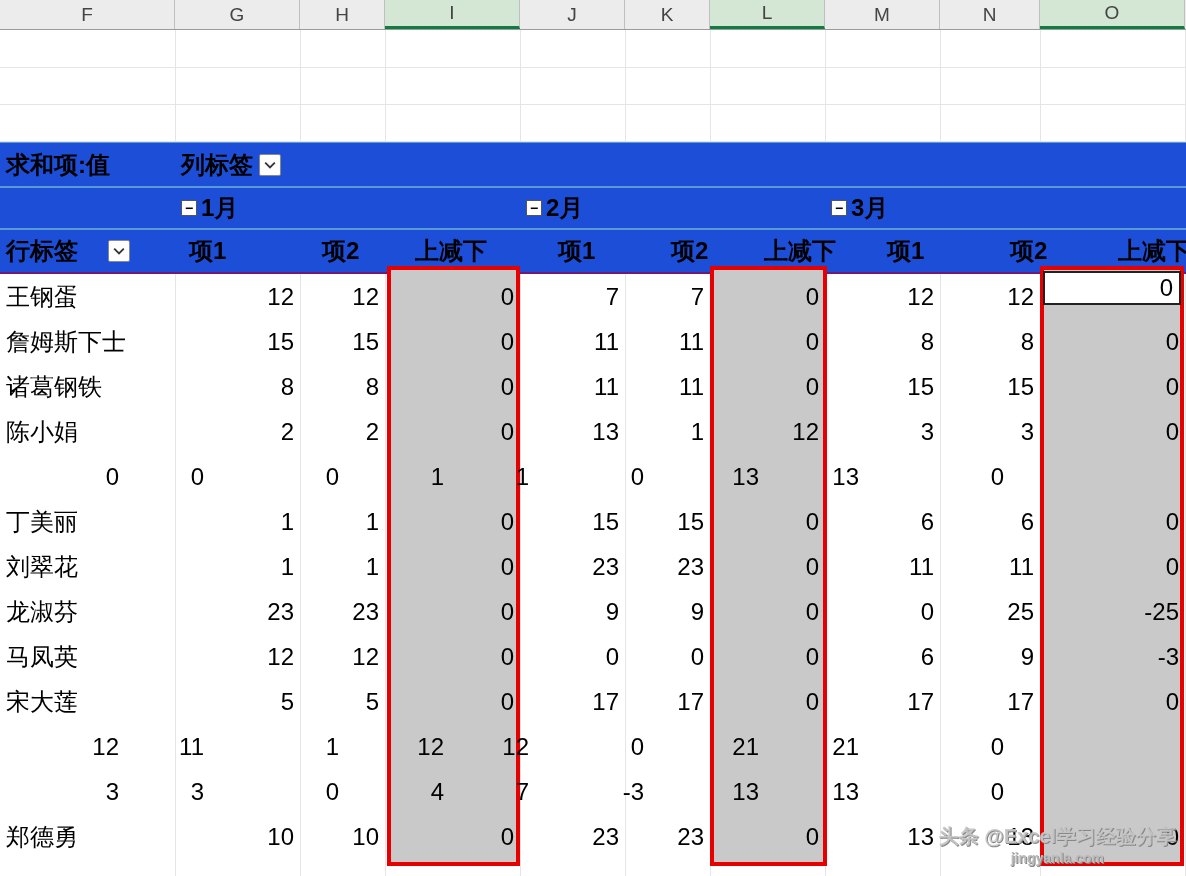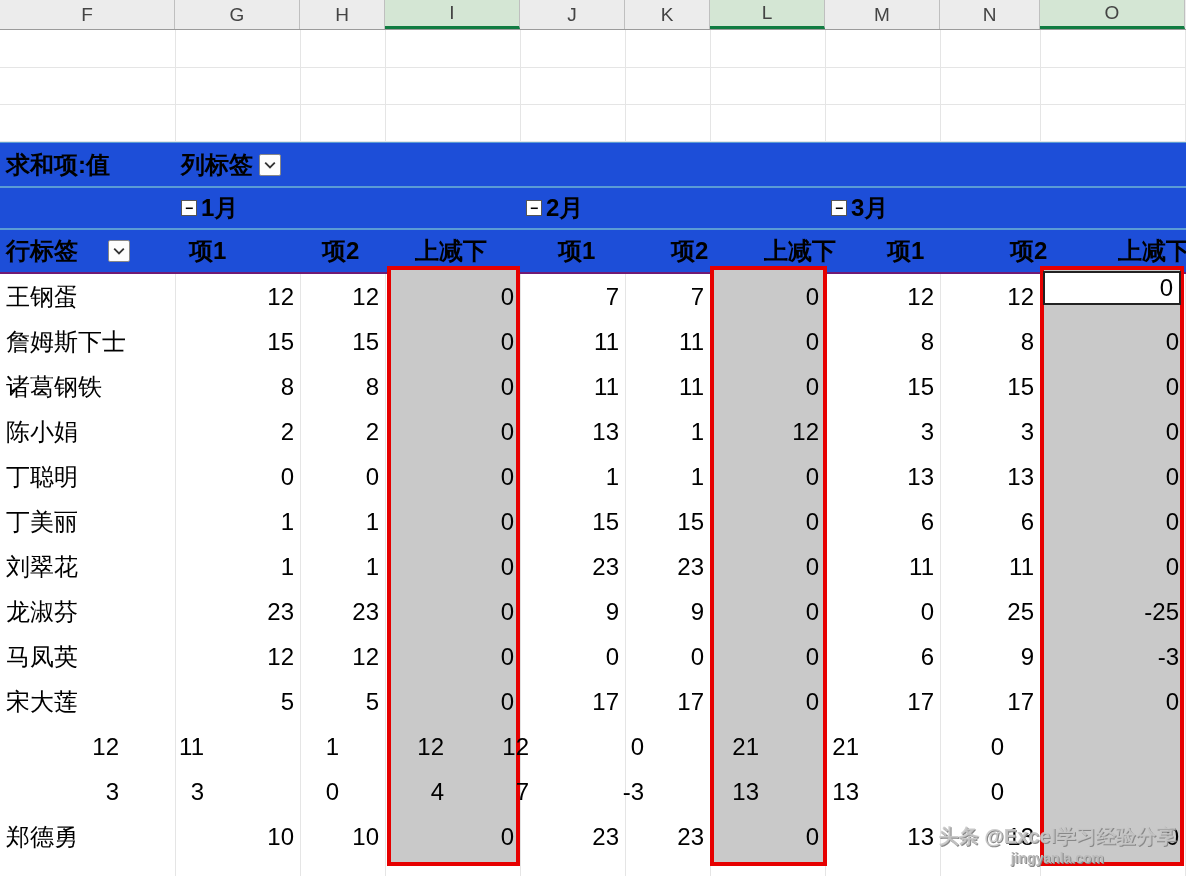--- a/index.html
+++ b/index.html
@@ -292,21 +292,20 @@
           <div class="cell right cH">2</div>
           <div class="cell right cI">0</div>
           <div class="cell right cJ">13</div>
           <div class="cell right cK">1</div>
           <div class="cell right cL">12</div>
           <div class="cell right cM">3</div>
           <div class="cell right cN">3</div>
           <div class="cell right cO">0</div>
         </div>
         <div class="row data-row">
-          <div class="cell cF">丁聪明</div>
           <div class="cell right cG">0</div>
           <div class="cell right cH">0</div>
           <div class="cell right cI">0</div>
           <div class="cell right cJ">1</div>
           <div class="cell right cK">1</div>
           <div class="cell right cL">0</div>
           <div class="cell right cM">13</div>
           <div class="cell right cN">13</div>
           <div class="cell right cO">0</div>
         </div>

